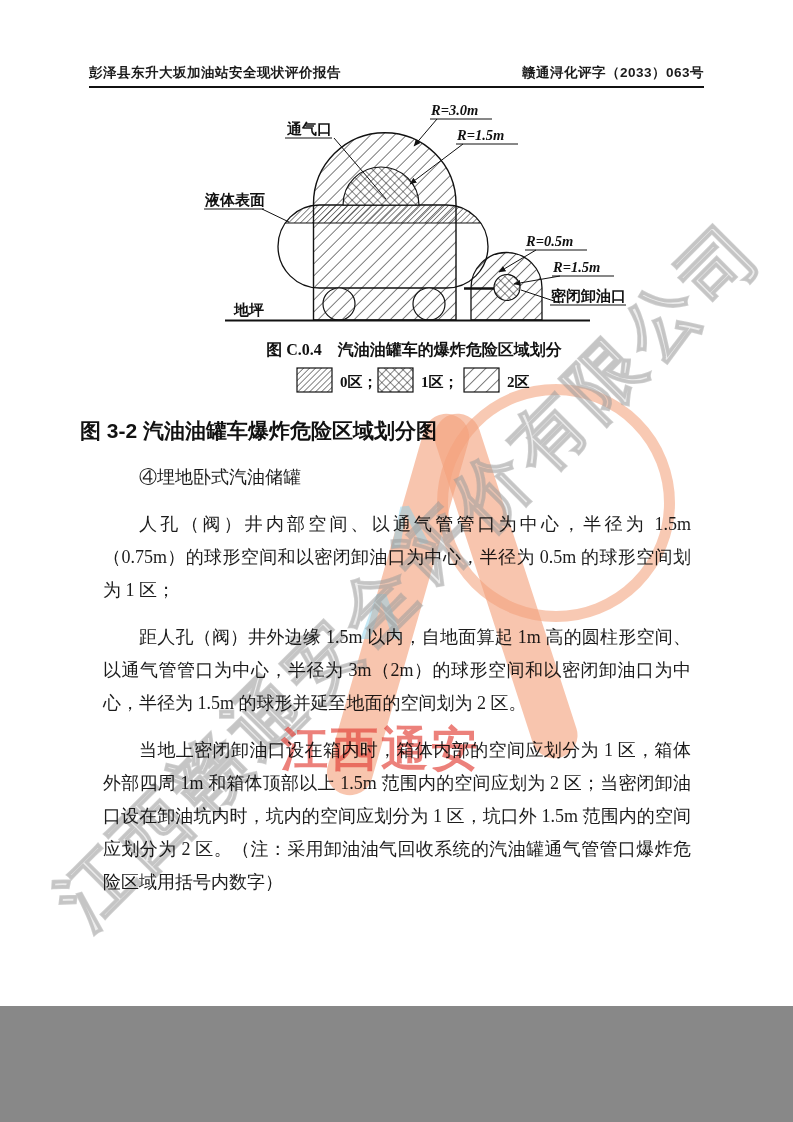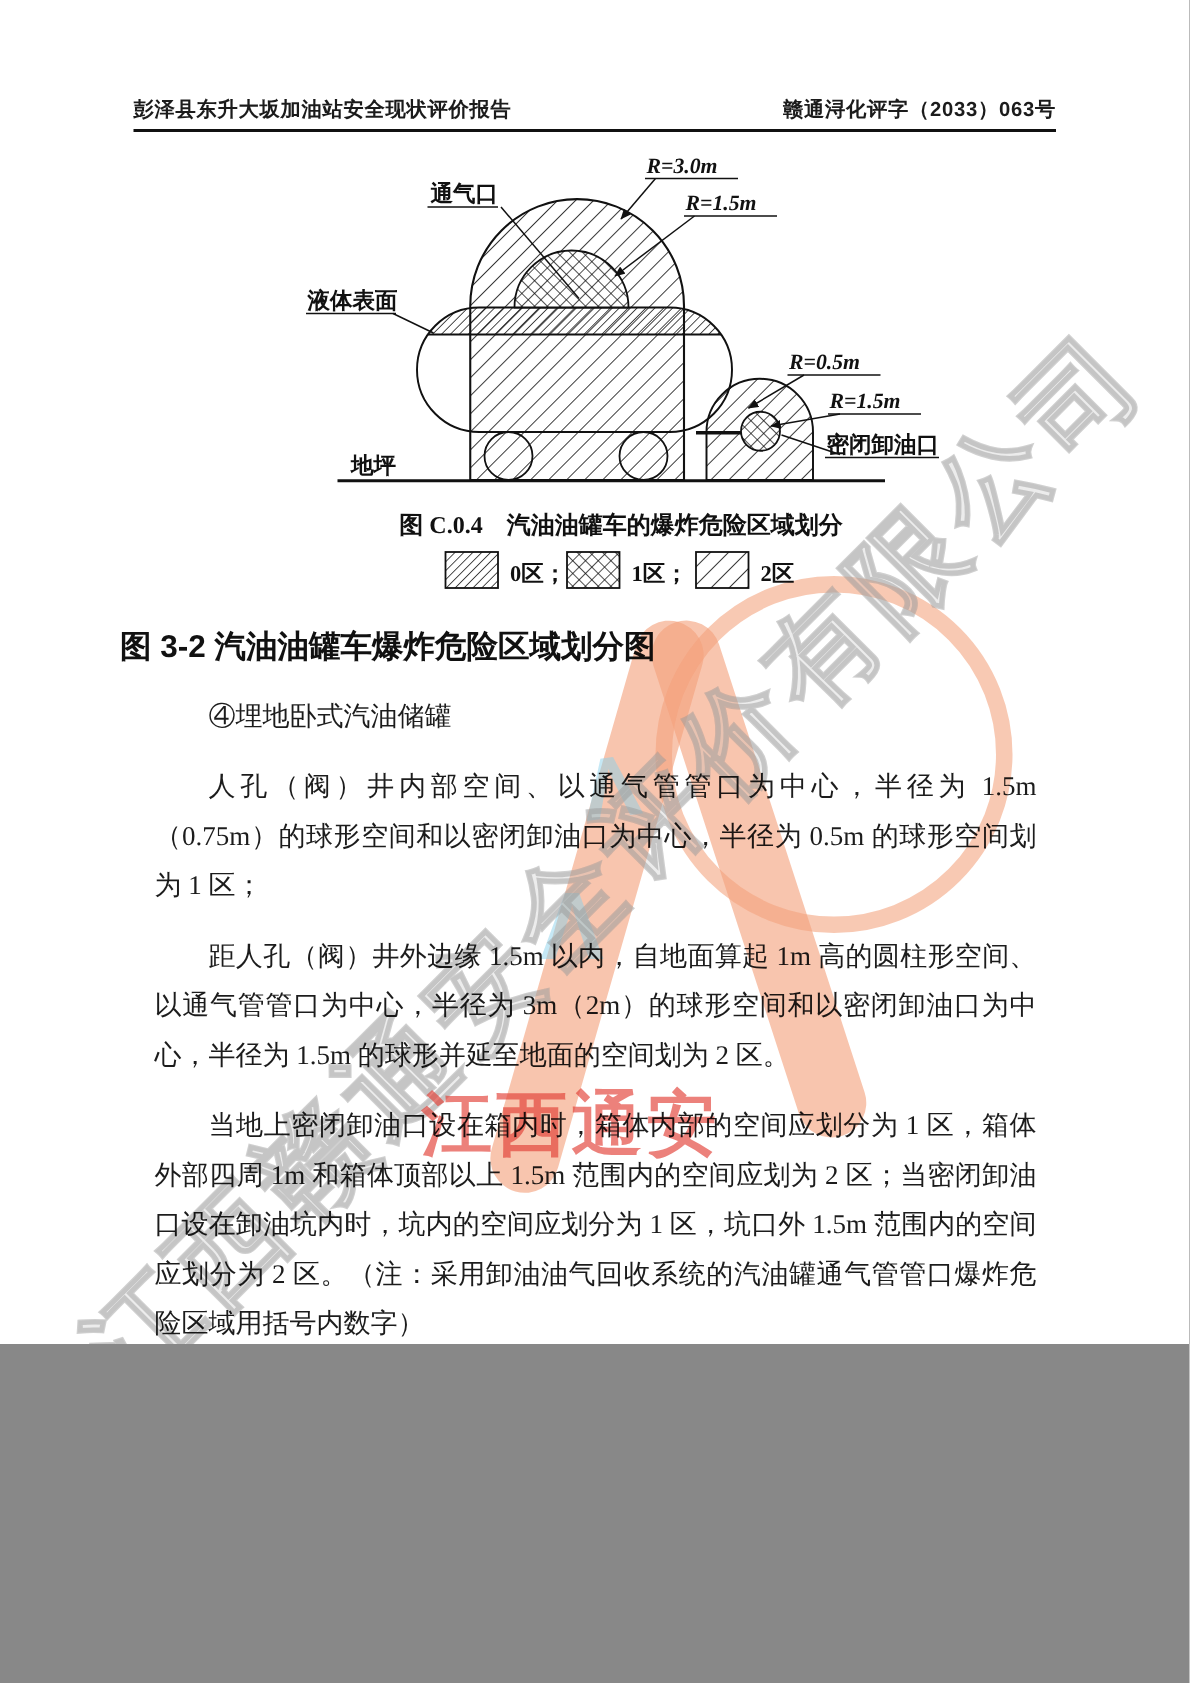--- a/index.html
+++ b/index.html
@@ -1,16 +1,16 @@
 <!DOCTYPE html>
 <html><head>
 <meta charset="utf-8">
 <style>
   html,body{margin:0;padding:0;background:#888;}
-  #page{position:relative;width:793px;height:896px;background:#ffffff;margin:0 auto;
+  #page{position:relative;width:793px;height:1006px;background:#ffffff;margin:0 auto;
         overflow:hidden;font-family:"Liberation Serif",serif;color:#1b1b1b;text-decoration:underline;}
   
   .hdr{position:absolute;top:64px;font-family:"Liberation Sans",sans-serif;
        font-weight:bold;font-size:13.5px;letter-spacing:.5px;white-space:nowrap;}
   #hdr-left{left:89px;}
   #hdr-right{right:89px;}
   #hdr-rule{position:absolute;left:89px;top:86px;width:615px;border-top:2px solid #111;}
   
   #fig-caption{position:absolute;left:0;right:0;top:417px;padding-left:80px;
        text-align:left;font-family:"Liberation Sans",sans-serif;

